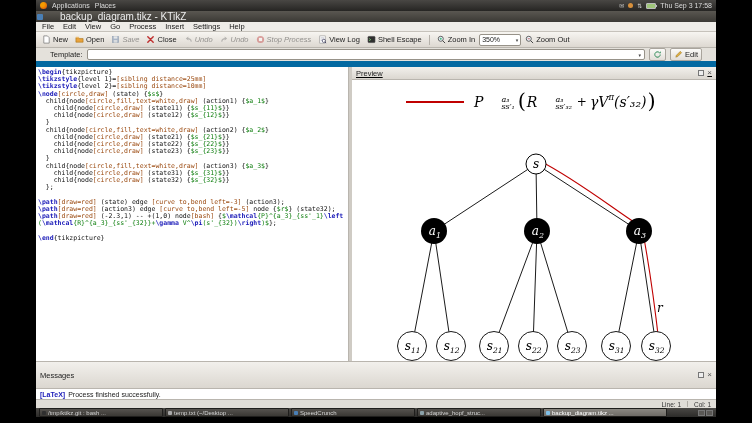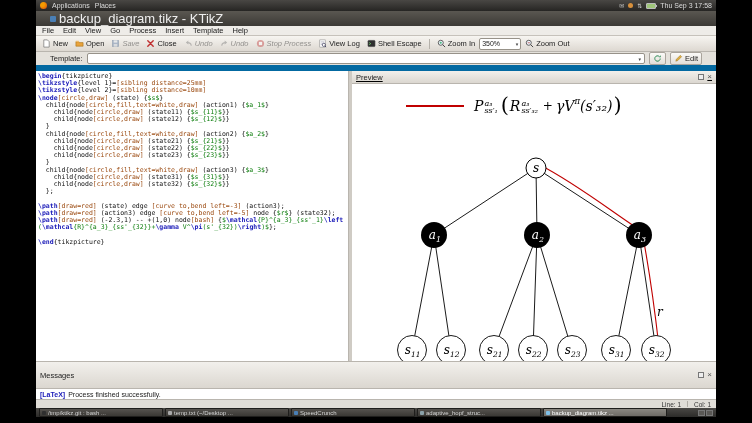--- a/index.html
+++ b/index.html
@@ -14,21 +14,21 @@
   .ulogo{width:7px;height:7px;border-radius:50%;flex:0 0 7px;
          background:radial-gradient(circle at 35% 35%,#f59b00 30%,#d64513 100%);}
   .panel-right{margin-left:auto;display:flex;align-items:center;gap:4px;}
   .tray{font-size:6px;color:#cfcfcf;line-height:6px;}
   .dot{width:5px;height:5px;border-radius:50%;background:#d8903c;display:inline-block;}
   .batt{width:8px;height:4px;border:1px solid #bbb;border-radius:1px;position:relative;background:#9fc57a;}
   .batt::after{content:"";position:absolute;right:-2px;top:1px;width:1px;height:2px;background:#bbb;}
 
   
   .titlebar{flex:0 0 11px;background:linear-gradient(#5a5751,#3b3935);color:#eee;
-            font-size:13px;display:flex;align-items:center;gap:3px;padding:0 14px;}
+            font-size:10px;display:flex;align-items:center;gap:17px;padding:0 1px;}
   .appicon{width:6px;height:6px;background:#4a7fb5;border-radius:1px;flex:0 0 6px;}
 
   
   .menubar{flex:0 0 9px;background:#eeece8;display:flex;align-items:center;gap:9px;
            font-size:7.5px;line-height:9px;color:#1a1a1a;padding:0 6px;border-bottom:1px solid #c6c2bb;}
   .menuitem{cursor:default;}
 
   
   .toolbar{flex:0 0 15px;background:linear-gradient(#f7f5f1,#ddd8d1);display:flex;
            align-items:center;font-size:7.5px;color:#222;padding:0 3px;gap:1px;border-bottom:1px solid #b9b5ae;}
@@ -71,21 +71,21 @@
   .previewbody{flex:1;background:#fff;position:relative;overflow:hidden;}
   .previewbody svg.tree{position:absolute;left:0;top:0;}
 
   
   .formula{position:absolute;top:10px;left:54px;display:flex;align-items:center;
            font-family:"DejaVu Serif",serif;color:#000;}
   .redline{width:58px;height:2px;background:#c00000;margin-right:10px;}
   .fit{font-style:italic;font-size:14px;}
   .fplus{font-size:12px;margin:0 3px;}
   .supsub{display:inline-flex;flex-direction:column;font-size:8px;line-height:7px;
-          font-style:italic;margin:1px 2px 0 1px;}
+          font-style:italic;margin:1px 2px 0 18px;}
   .bigp{font-size:21px;font-style:normal;font-weight:300;margin:0 1px;transform:translateY(-1px);}
   .sup1{font-size:8.5px;font-style:italic;position:relative;top:-5px;}
 
   
   .st{font-family:"DejaVu Serif",serif;font-style:italic;font-size:12px;fill:#000;}
   .sub{font-family:"DejaVu Serif",serif;font-style:italic;font-size:7.5px;fill:#000;}
   .stw{font-family:"DejaVu Serif",serif;font-style:italic;font-size:12px;fill:#fff;}
   .subw{font-family:"DejaVu Serif",serif;font-style:italic;font-size:8px;fill:#fff;}
 
   
@@ -132,21 +132,21 @@
       <span>backup_diagram.tikz - KTikZ</span>
     </div>
 
     <div class="menubar">
         <span class="menuitem">File</span>
         <span class="menuitem">Edit</span>
         <span class="menuitem">View</span>
         <span class="menuitem">Go</span>
         <span class="menuitem">Process</span>
         <span class="menuitem">Insert</span>
-        <span class="menuitem">Template</span>
+        <span class="menuitem">Settings</span>
         <span class="menuitem">Help</span>
       </div>
 
     <div class="toolbar">
       <div class="tbtn">
         <svg viewBox="0 0 10 10">
             <path d="M2 1h4l2 2v6H2z" fill="#fff" stroke="#777" stroke-width=".8"></path>
           </svg>
         <span>New</span>
       </div>

